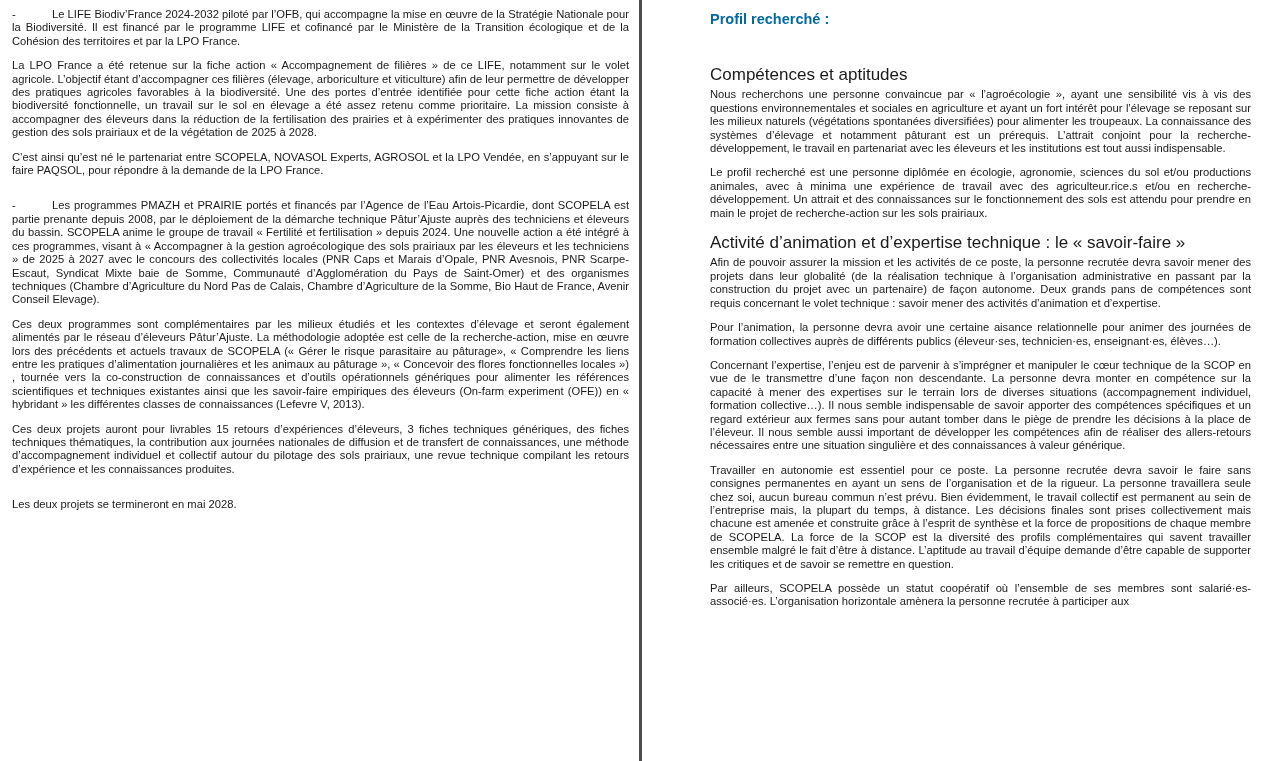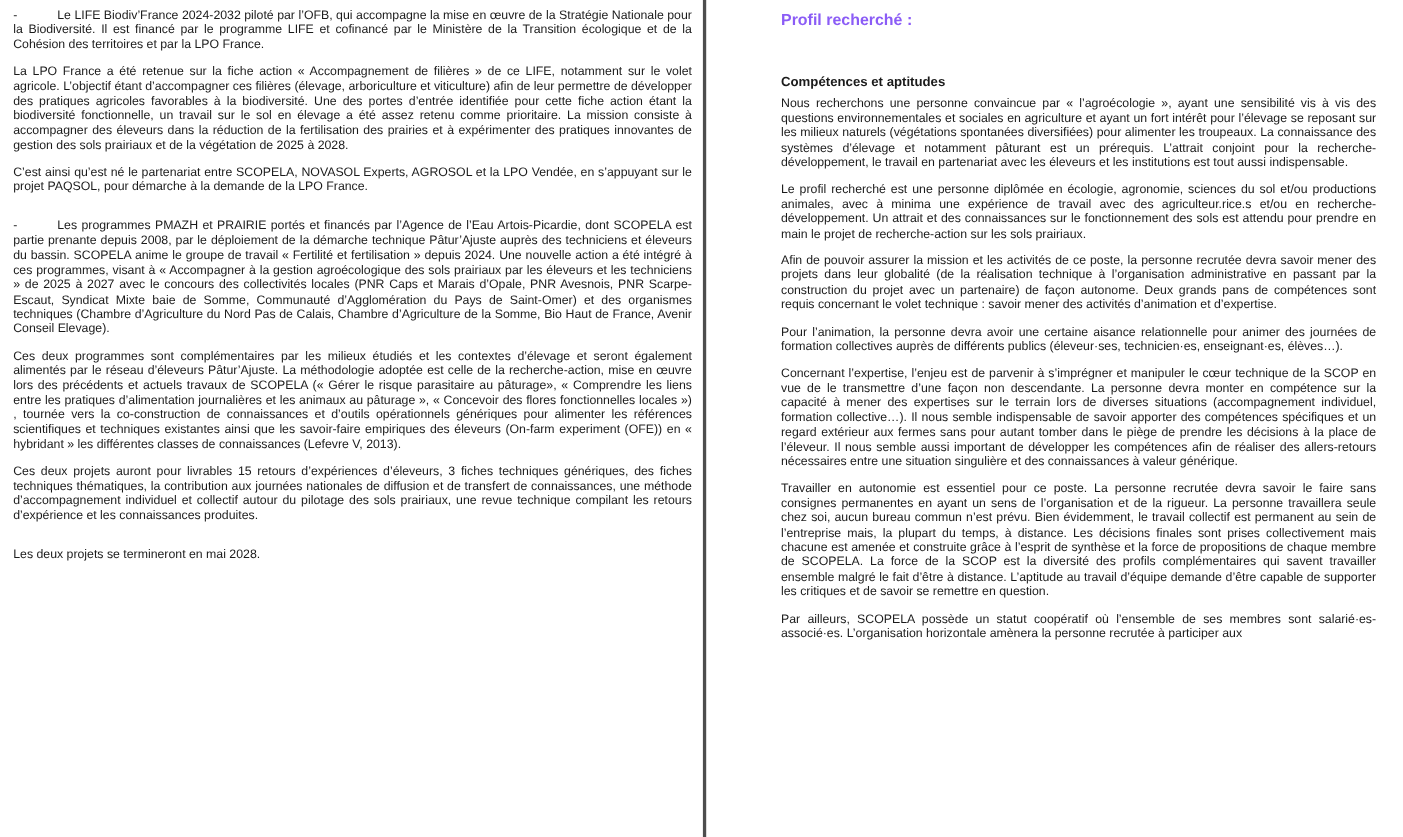--- a/index.html
+++ b/index.html
@@ -48,48 +48,49 @@
     display: inline-block;
     width: 40px;
   }
   .profile-title {
     font-size: 14.5px;
     line-height: 18px;
     font-weight: bold;
     margin: 0 0 2px 0;
   }
   .sec-heading {
-    font-size: 12px;
+    font-size: 17px;
     line-height: 13.4px;
-    font-weight: bold;
+    font-weight: normal;
     margin: 16px 0 7px 0;
   }
   .sp-md { margin-top: 22px; }
   .sp-wide { margin-top: 40px; }
 </style>
 </head>
 <body>
 
 <div class="page">
   <div class="col-left" id="col-left">
       <p class="para"><span class="dash">-</span><span>Le LIFE Biodiv’France 2024-2032 piloté par l’OFB, qui accompagne la mise en œuvre de la Stratégie Nationale pour la Biodiversité. Il est financé par le programme LIFE et cofinancé par le Ministère de la Transition écologique et de la Cohésion des territoires et par la LPO France.</span></p>
       <p class="para"><span>La LPO France a été retenue sur la fiche action « Accompagnement de filières » de ce LIFE, notamment sur le volet agricole. L’objectif étant d’accompagner ces filières (élevage, arboriculture et viticulture) afin de leur permettre de développer des pratiques agricoles favorables à la biodiversité. Une des portes d’entrée identifiée pour cette fiche action étant la biodiversité fonctionnelle, un travail sur le sol en élevage a été assez retenu comme prioritaire. La mission consiste à accompagner des éleveurs dans la réduction de la fertilisation des prairies et à expérimenter des pratiques innovantes de gestion des sols prairiaux et de la végétation de 2025 à 2028.</span></p>
-      <p class="para"><span>C’est ainsi qu’est né le partenariat entre SCOPELA, NOVASOL Experts, AGROSOL  et la LPO Vendée, en s’appuyant sur le projet PAQSOL, pour démarche à la demande de la LPO France.</span></p>
+      <p class="para"><span>C’est ainsi qu’est né le partenariat entre SCOPELA, NOVASOL Experts, AGROSOL  et la LPO Vendée, en s’appuyant sur le faire PAQSOL, pour répondre à la demande de la LPO France.</span></p>
       <p class="para sp-md"><span class="dash">-</span><span>Les programmes PMAZH et PRAIRIE portés et financés par l’Agence de l’Eau Artois-Picardie, dont SCOPELA est partie prenante depuis 2008, par le déploiement de la démarche technique Pâtur’Ajuste auprès des techniciens et éleveurs du bassin. SCOPELA anime le groupe de travail « Fertilité et fertilisation » depuis 2024. Une nouvelle action a été intégré à ces programmes, visant à « Accompagner à la gestion agroécologique des sols prairiaux par les éleveurs et les techniciens » de 2025 à 2027 avec le concours des collectivités locales (PNR Caps et Marais d’Opale, PNR Avesnois, PNR Scarpe-Escaut, Syndicat Mixte baie de Somme, Communauté d’Agglomération du Pays de Saint-Omer) et des organismes techniques (Chambre d’Agriculture du Nord Pas de Calais, Chambre d’Agriculture de la Somme, Bio Haut de France, Avenir Conseil Elevage).</span></p>
       <p class="para"><span>Ces deux programmes sont complémentaires par les milieux étudiés et les contextes d’élevage et seront également alimentés par le réseau d’éleveurs Pâtur’Ajuste. La méthodologie adoptée est celle de la recherche-action, mise en œuvre lors des précédents et actuels travaux de SCOPELA </span><span class="it">(« Gérer le risque parasitaire au pâturage», « Comprendre les liens entre les pratiques d’alimentation journalières et les animaux au pâturage », « Concevoir des flores fonctionnelles locales »)</span><span> , tournée vers la co-construction de connaissances et d’outils opérationnels génériques pour alimenter les références scientifiques et techniques existantes ainsi que les savoir-faire empiriques des éleveurs (On-farm experiment (OFE)) en « hybridant » les différentes classes de connaissances (Lefevre V, 2013).</span></p>
       <p class="para"><span>Ces deux projets auront pour livrables 15 retours d’expériences d’éleveurs, 3 fiches techniques génériques, des fiches techniques thématiques, la contribution aux journées nationales de diffusion et de transfert de connaissances, une méthode d’accompagnement individuel et collectif autour du pilotage des sols prairiaux, une revue technique compilant les retours d’expérience et les connaissances produites.</span></p>
       <p class="para sp-md"><span>Les deux projets se termineront en mai 2028.</span></p>
     </div>
   <div class="divider" style="background: rgb(77, 77, 77);"></div>
   <div class="col-right" id="col-right">
-    <h3 class="profile-title" id="profile-title" style="color: #8b5cf6;">Profil recherché :</h3>
+    <h3 class="profile-title" id="profile-title" style="color: #0369a1;">Profil recherché :</h3>
     <div id="right-blocks">
         <h4 class="sec-heading sp-wide">Compétences et aptitudes</h4>
         <p class="para"><span>Nous recherchons une personne convaincue par « l’agroécologie », ayant une sensibilité vis à vis des questions environnementales et sociales en agriculture et ayant un fort intérêt pour l’élevage se reposant sur les milieux naturels (végétations spontanées diversifiées) pour alimenter les troupeaux. La connaissance des systèmes d’élevage et notamment pâturant est un prérequis. L’attrait conjoint pour la recherche-développement, le travail en partenariat avec les éleveurs et les institutions est tout aussi indispensable.</span></p>
         <p class="para"><span>Le profil recherché est une personne diplômée en écologie, agronomie, sciences du sol et/ou productions animales, avec à minima une expérience de travail avec des agriculteur.rice.s et/ou en recherche-développement. Un attrait et des connaissances sur le fonctionnement des sols est attendu pour prendre en main le projet de recherche-action sur les sols prairiaux.</span></p>
+        <h4 class="sec-heading">Activité d’animation et d’expertise technique : le « savoir-faire »</h4>
         <p class="para"><span>Afin de pouvoir assurer la mission et les activités de ce poste, la personne recrutée devra savoir mener des projets dans leur globalité (de la réalisation technique à l’organisation administrative en passant par la construction du projet avec un partenaire) de façon autonome. Deux grands pans de compétences sont requis concernant le volet technique : savoir mener des activités d’animation et d’expertise.</span></p>
         <p class="para"><span>Pour l’animation, la personne devra avoir une certaine aisance relationnelle pour animer des journées de formation collectives auprès de différents publics (éleveur·ses, technicien·es, enseignant·es, élèves…).</span></p>
         <p class="para"><span>Concernant l’expertise, l’enjeu est de parvenir à s’imprégner et manipuler le cœur technique de la SCOP en vue de le transmettre d’une façon non descendante. La personne devra monter en compétence sur la capacité à mener des expertises sur le terrain lors de diverses situations (accompagnement individuel, formation collective…). Il nous semble indispensable de savoir apporter des compétences spécifiques et un regard extérieur aux fermes sans pour autant tomber dans le piège de prendre les décisions à la place de l’éleveur. Il nous semble aussi important de développer les compétences afin de réaliser des allers-retours nécessaires entre une situation singulière et des connaissances à valeur générique.</span></p>
         <p class="para"><span>Travailler en autonomie est essentiel pour ce poste. La personne recrutée devra savoir le faire sans consignes permanentes en ayant un sens de l’organisation et de la rigueur. La personne travaillera seule chez soi, aucun bureau commun n’est prévu. Bien évidemment, le travail collectif est permanent au sein de l’entreprise mais, la plupart du temps, à distance. Les décisions finales sont prises collectivement mais chacune est amenée et construite grâce à l’esprit de synthèse et la force de propositions de chaque membre de SCOPELA. La force de la SCOP est la diversité des profils complémentaires qui savent travailler ensemble malgré le fait d’être à distance. L’aptitude au travail d’équipe demande d’être capable de supporter les critiques et de savoir se remettre en question.</span></p>
         <p class="para"><span>Par ailleurs, SCOPELA possède un statut coopératif où l’ensemble de ses membres sont salarié·es-associé·es. L’organisation horizontale amènera la personne recrutée à participer aux</span></p>
       </div>
   </div>
 </div>
 
 </body></html>

